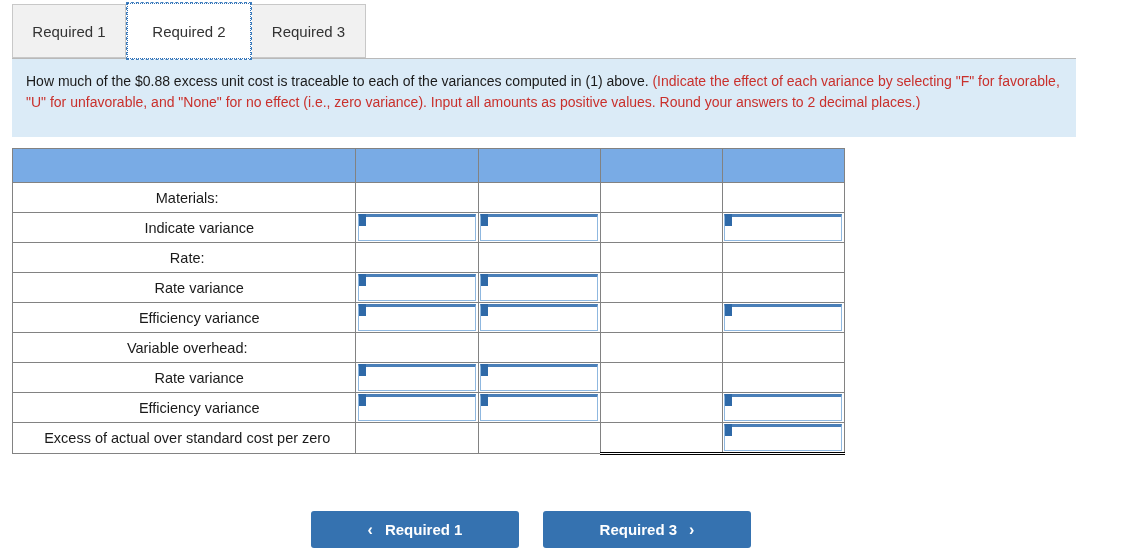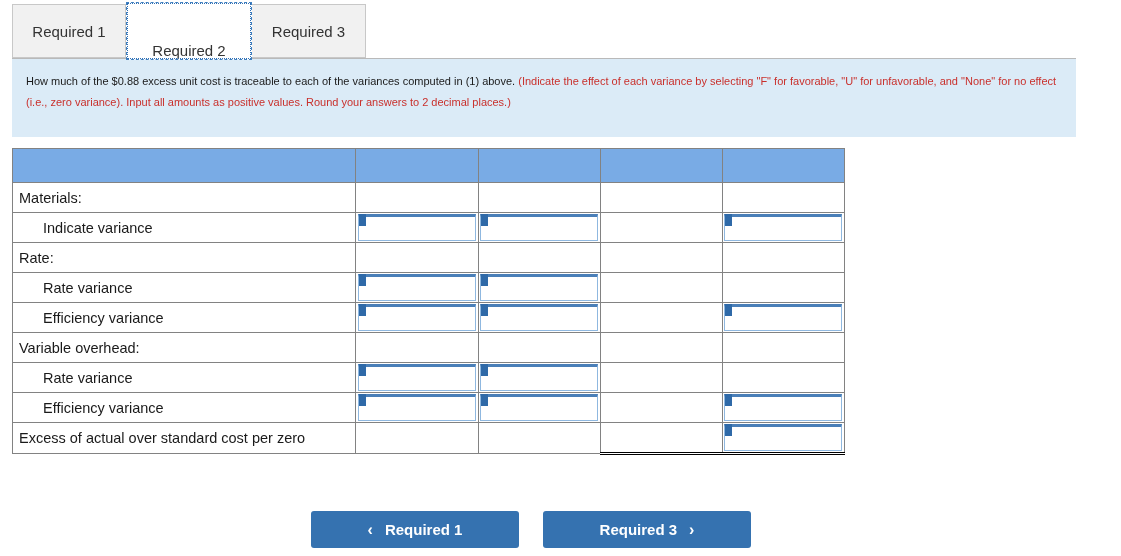--- a/index.html
+++ b/index.html
@@ -32,42 +32,41 @@
     user-select: none;
   }
   .tab.active {
     background: #ffffff;
     border: 1px dashed #3f7fbf;
     outline: 1px dotted #2f6fb5;
     outline-offset: -2px;
     top: 2px;
     height: 58px;
     z-index: 3;
-    align-items: flex-end;
   }
   #tab0 { left: 12px;  width: 114px; }
   #tab1 { left: 126px; width: 126px; }
   #tab2 { left: 251px; width: 115px; }
   .tab-underline {
     position: absolute;
     left: 12px; top: 58px;
     width: 1064px; height: 1px;
     background: #b9b9b9;
   }
 
   
   .banner {
     position: absolute;
     left: 12px; top: 59px;
     width: 1064px; height: 78px;
     background: #dbebf7;
     padding: 12px 14px 0 14px;
   }
   .banner-text {
-    font-size: 11px;
+    font-size: 14px;
     line-height: 21px;
     color: #1a1a1a;
     margin: 0;
   }
   .banner-text .hint { color: #c9302c; }
 
   
   .sheet {
     position: absolute;
     left: 12px; top: 148px;
@@ -82,21 +81,21 @@
     vertical-align: middle;
     font-size: 14.5px;
     color: #1a1a1a;
     background: #ffffff;
   }
   .sheet tr.headrow td {
     background: #79abe5;
     height: 34px;
     border: 1px solid #828282;
   }
-  td.c-label { width: 343px; padding-left: 6px; white-space: nowrap; }
+  td.c-label { width: 343px; padding-left: 6px; white-space: nowrap; text-align: center; }
   td.c-1 { width: 122px; }
   td.c-2 { width: 122px; }
   td.c-3 { width: 122px; }
   td.c-4 { width: 122px; }
 
   .indent { padding-left: 24px; }
 
   
   td.ruled-bottom { border-bottom: 3px double #000000; }
 

